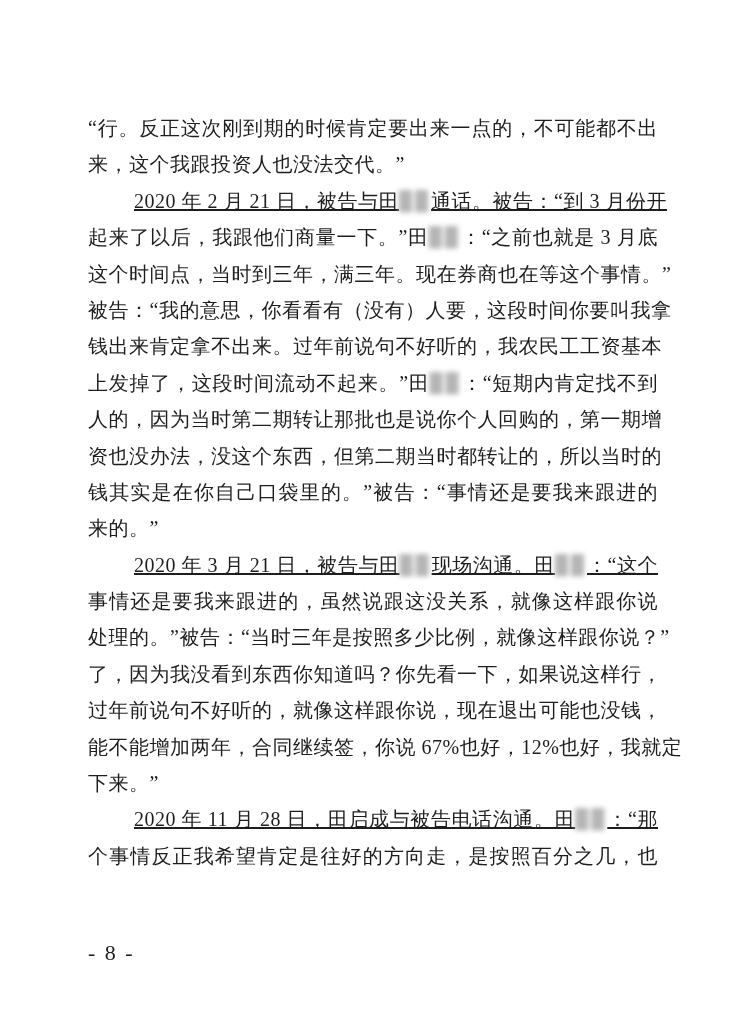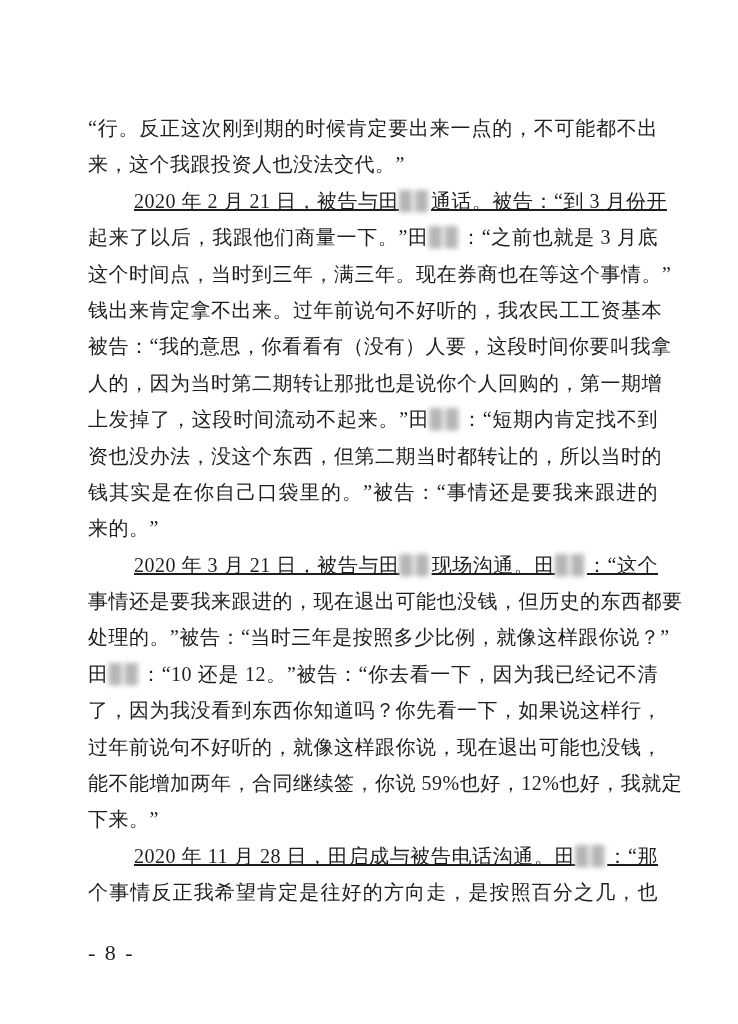--- a/index.html
+++ b/index.html
@@ -66,36 +66,35 @@
 <div class="page">
   <div class="doc-body">
       <div class="paragraph">
         <div class="line">“行。反正这次刚到期的时候肯定要出来一点的，不可能都不出</div>
         <div class="line end">来，这个我跟投资人也没法交代。”</div>
       </div>
       <div class="paragraph">
         <div class="line indent">2020 年 2 月 21 日，被告与田<span class="redacted">██</span>通话。被告：“到 3 月份开</div>
         <div class="line">起来了以后，我跟他们商量一下。”田<span class="redacted">██</span>：“之前也就是 3 月底</div>
         <div class="line">这个时间点，当时到三年，满三年。现在券商也在等这个事情。”</div>
+        <div class="line">被告：“我的意思，你看看有（没有）人要，这段时间你要叫我拿</div>
         <div class="line">钱出来肯定拿不出来。过年前说句不好听的，我农民工工资基本</div>
-        <div class="line">被告：“我的意思，你看看有（没有）人要，这段时间你要叫我拿</div>
+        <div class="line">上发掉了，这段时间流动不起来。”田<span class="redacted">██</span>：“短期内肯定找不到</div>
         <div class="line">人的，因为当时第二期转让那批也是说你个人回购的，第一期增</div>
-        <div class="line">上发掉了，这段时间流动不起来。”田<span class="redacted">██</span>：“短期内肯定找不到</div>
         <div class="line">资也没办法，没这个东西，但第二期当时都转让的，所以当时的</div>
         <div class="line">钱其实是在你自己口袋里的。”被告：“事情还是要我来跟进的</div>
         <div class="line end">来的。”</div>
       </div>
       <div class="paragraph">
         <div class="line indent">2020 年 3 月 21 日，被告与田<span class="redacted">██</span>现场沟通。田<span class="redacted">██</span>：“这个</div>
-        <div class="line">事情还是要我来跟进的，现在退出可能也没钱，但历史的东西都要</div>
+        <div class="line">事情还是要我来跟进的，虽然说跟这没关系，就像这样跟你说</div>
         <div class="line">处理的。”被告：“当时三年是按照多少比例，就像这样跟你说？”</div>
-        <div class="line">田<span class="redacted">██</span>：“10 还是 12。”被告：“你去看一下，因为我已经记不清</div>
         <div class="line">了，因为我没看到东西你知道吗？你先看一下，如果说这样行，</div>
         <div class="line">过年前说句不好听的，就像这样跟你说，现在退出可能也没钱，</div>
-        <div class="line">能不能增加两年，合同继续签，你说 59%也好，12%也好，我就定</div>
+        <div class="line">能不能增加两年，合同继续签，你说 67%也好，12%也好，我就定</div>
         <div class="line end">下来。”</div>
       </div>
       <div class="paragraph">
         <div class="line indent">2020 年 11 月 28 日，田启成与被告电话沟通。田<span class="redacted">██</span>：“那</div>
         <div class="line">个事情反正我希望肯定是往好的方向走，是按照百分之几，也</div>
       </div>
     </div>
   <div class="footer">- 8 -</div>
 </div>
 

